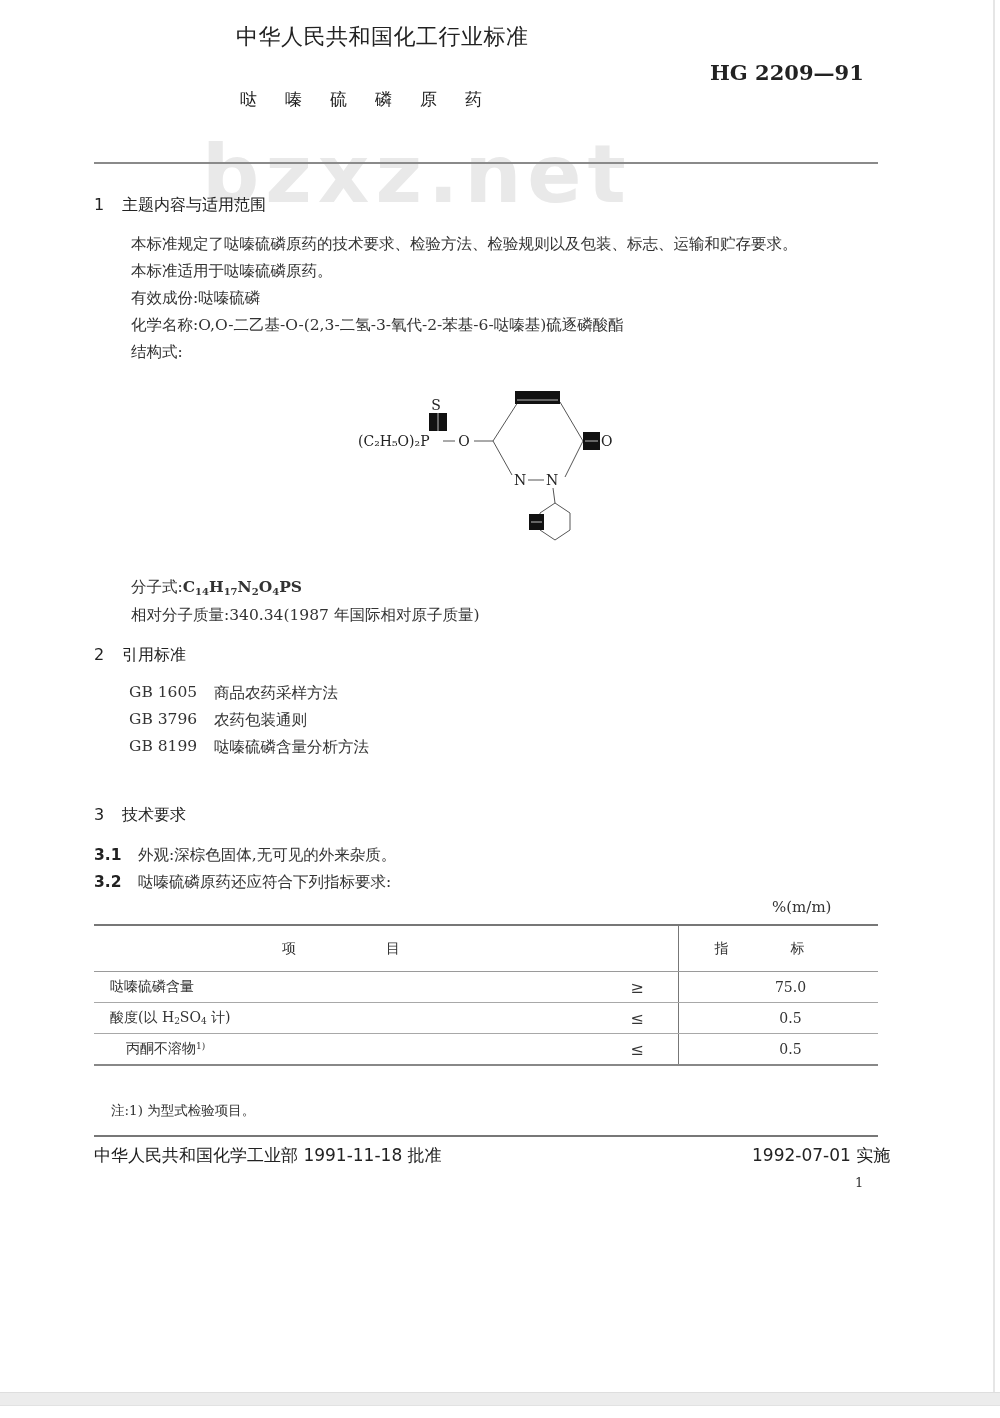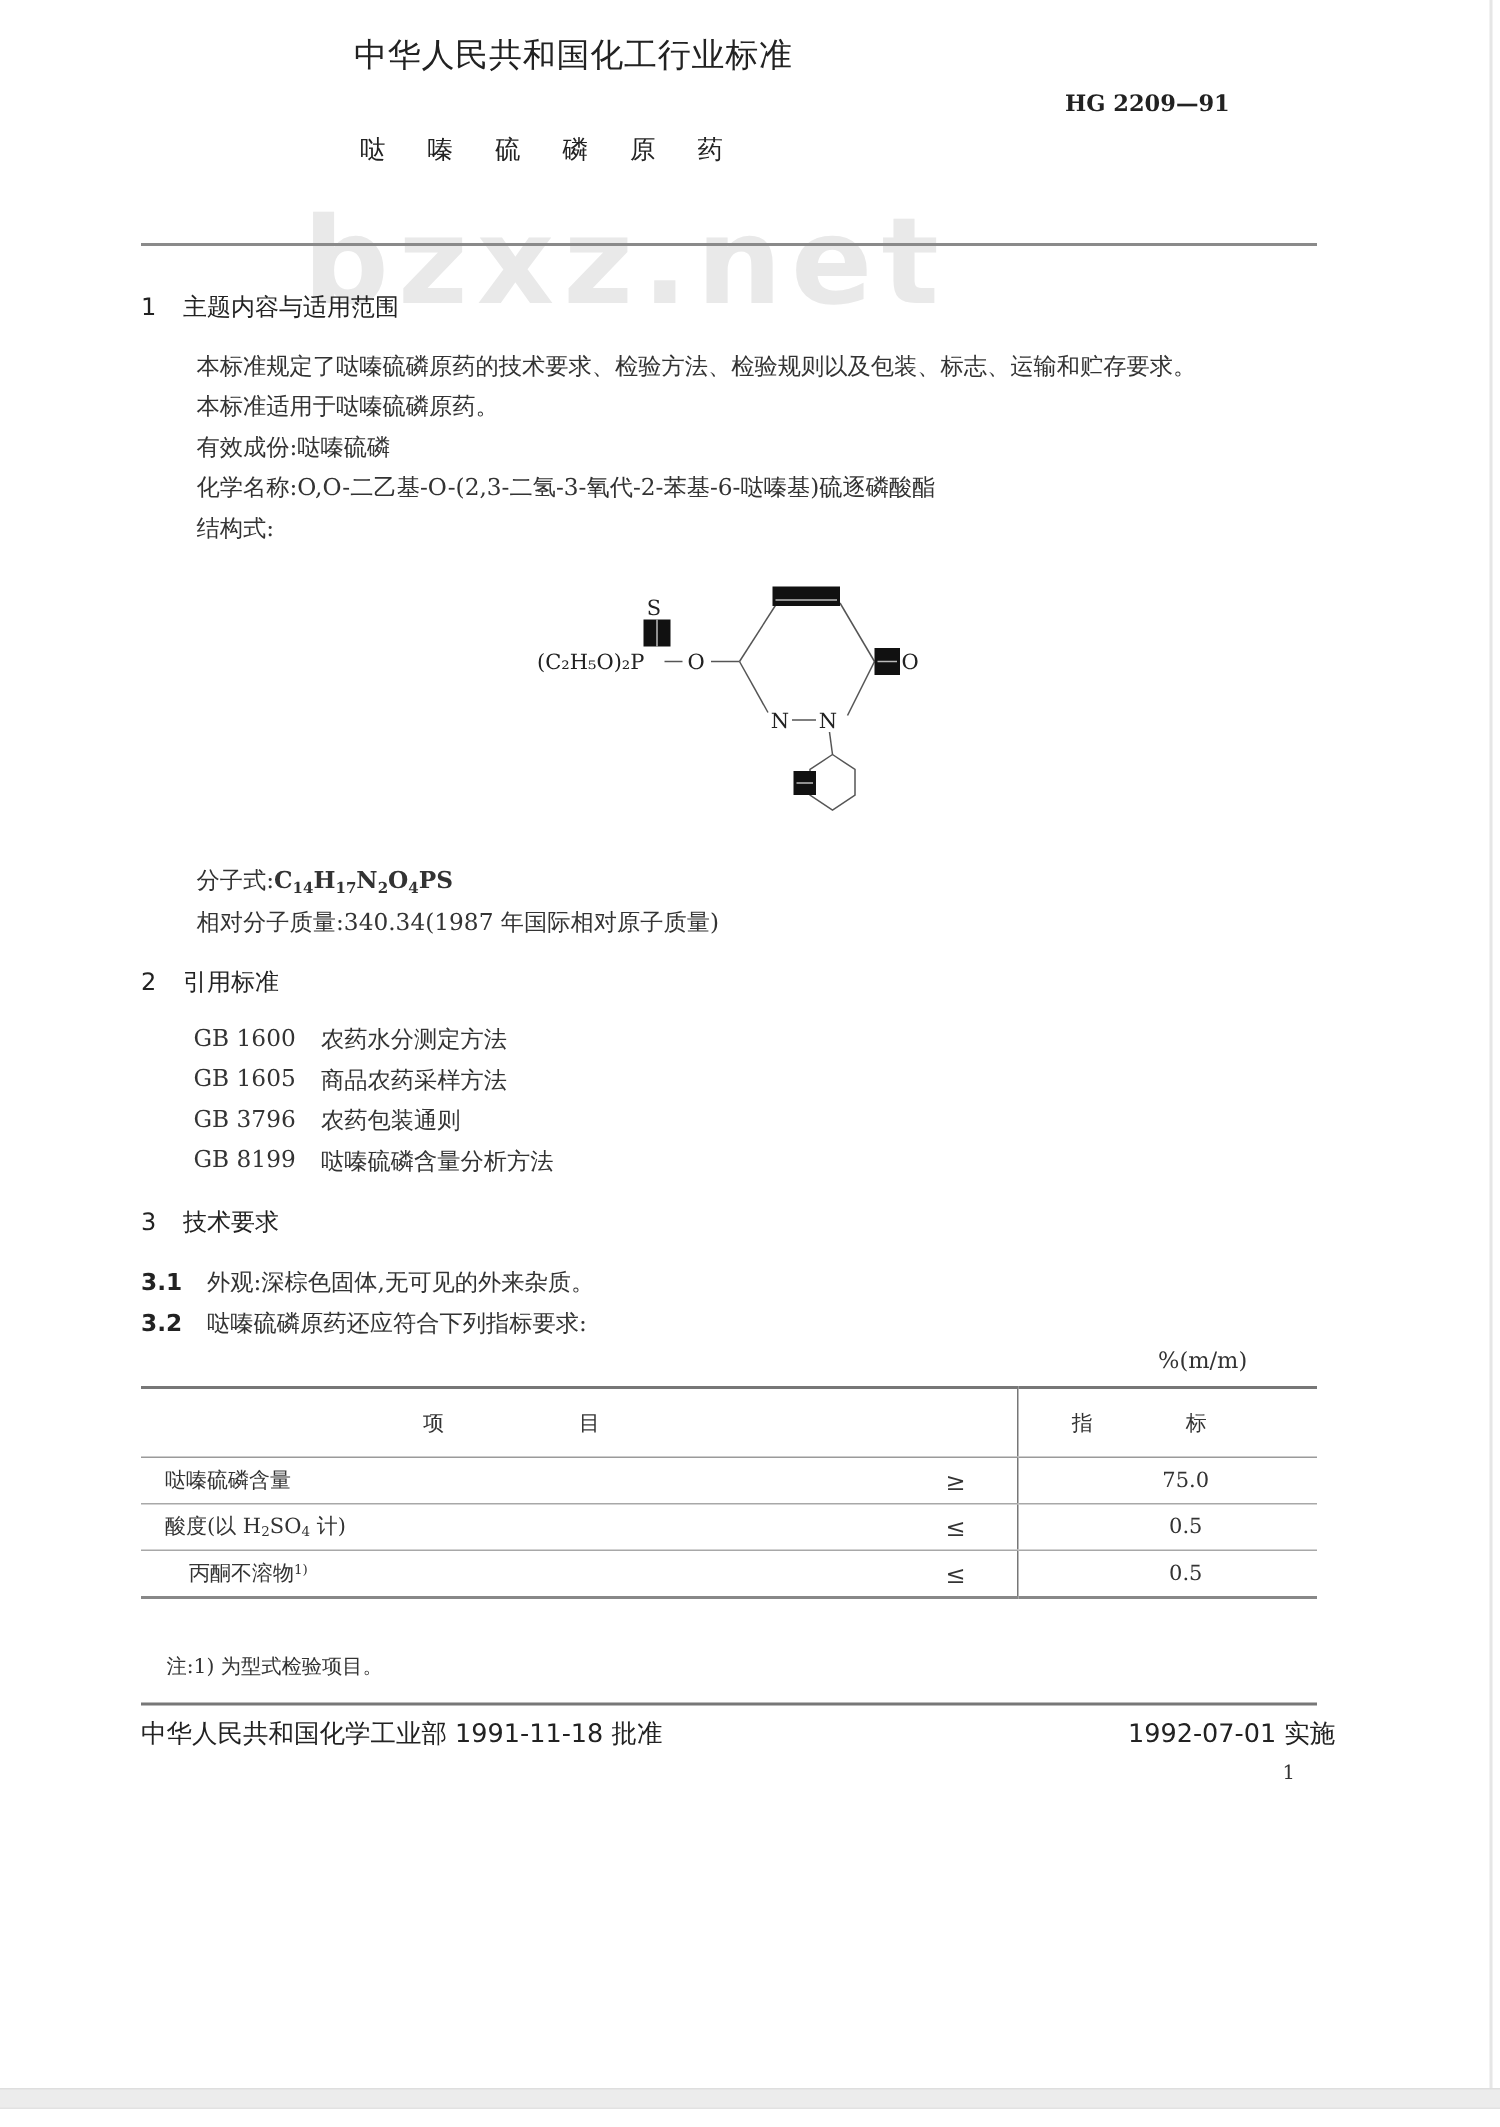--- a/index.html
+++ b/index.html
@@ -10,21 +10,21 @@
   }
   .abs { position: absolute; }
   .sans { font-family: "DejaVu Sans", "Liberation Sans", sans-serif; }
   .serif { font-family: "DejaVu Serif", "Liberation Serif", serif; }
 
   
   .right-edge { left: 993px; top: 0; width: 2px; height: 1392px; background: #e6e6e6; }
   .bottom-band { left: 0; top: 1392px; width: 1000px; height: 12px; background: #ececec; border-top: 1px solid #dedede; border-bottom: 1px solid #e2e2e2; }
 
   .std-org { left: 236px; top: 22px; font-size: 22px; letter-spacing: 0.5px; color: #222; }
-  .std-code { left: 710px; top: 60px; font-size: 15px; color: #222; font-weight: bold; }
+  .std-code { left: 710px; top: 60px; font-size: 21px; color: #222; font-weight: bold; }
   .doc-title { left: 240px; top: 88px; font-size: 17px; letter-spacing: 28px; color: #222; }
 
   .watermark { left: 202px; top: 128px; font-size: 80px; font-weight: bold; color: #e9e9e9; letter-spacing: 6px; font-family: "DejaVu Sans", "Liberation Sans", sans-serif; z-index: 0; }
   .rule-top { left: 94px; top: 162px; width: 784px; height: 2px; background: #8a8a8a; z-index: 1; }
 
   .sec { font-size: 16px; color: #222; }
   .sec .num { display: inline-block; width: 28px; }
   .para { font-size: 15.5px; color: #333; left: 131px; }
   .para sub { font-size: 10px; vertical-align: -3px; }
 
@@ -116,24 +116,20 @@
 <div class="abs para" style="top:577px;">
   <span>分子式:</span><b><span>C</span><sub>14</sub><span>H</span><sub>17</sub><span>N</span><sub>2</sub><span>O</span><sub>4</sub><span>PS</span></b>
 </div>
 <div class="abs para" style="top:605px;">相对分子质量:340.34(1987 年国际相对原子质量)</div>
 
 <div class="abs sec sans" style="left:94px; top:645px;">
   <span class="num">2</span><span>引用标准</span>
 </div>
 <div class="abs refs">
   <div class="ref-row">
-      <span class="ref-code">GB 1600</span>
-      <span>农药水分测定方法</span>
-    </div>
-  <div class="ref-row">
       <span class="ref-code">GB 1605</span>
       <span>商品农药采样方法</span>
     </div>
   <div class="ref-row">
       <span class="ref-code">GB 3796</span>
       <span>农药包装通则</span>
     </div>
   <div class="ref-row">
       <span class="ref-code">GB 8199</span>
       <span>哒嗪硫磷含量分析方法</span>

